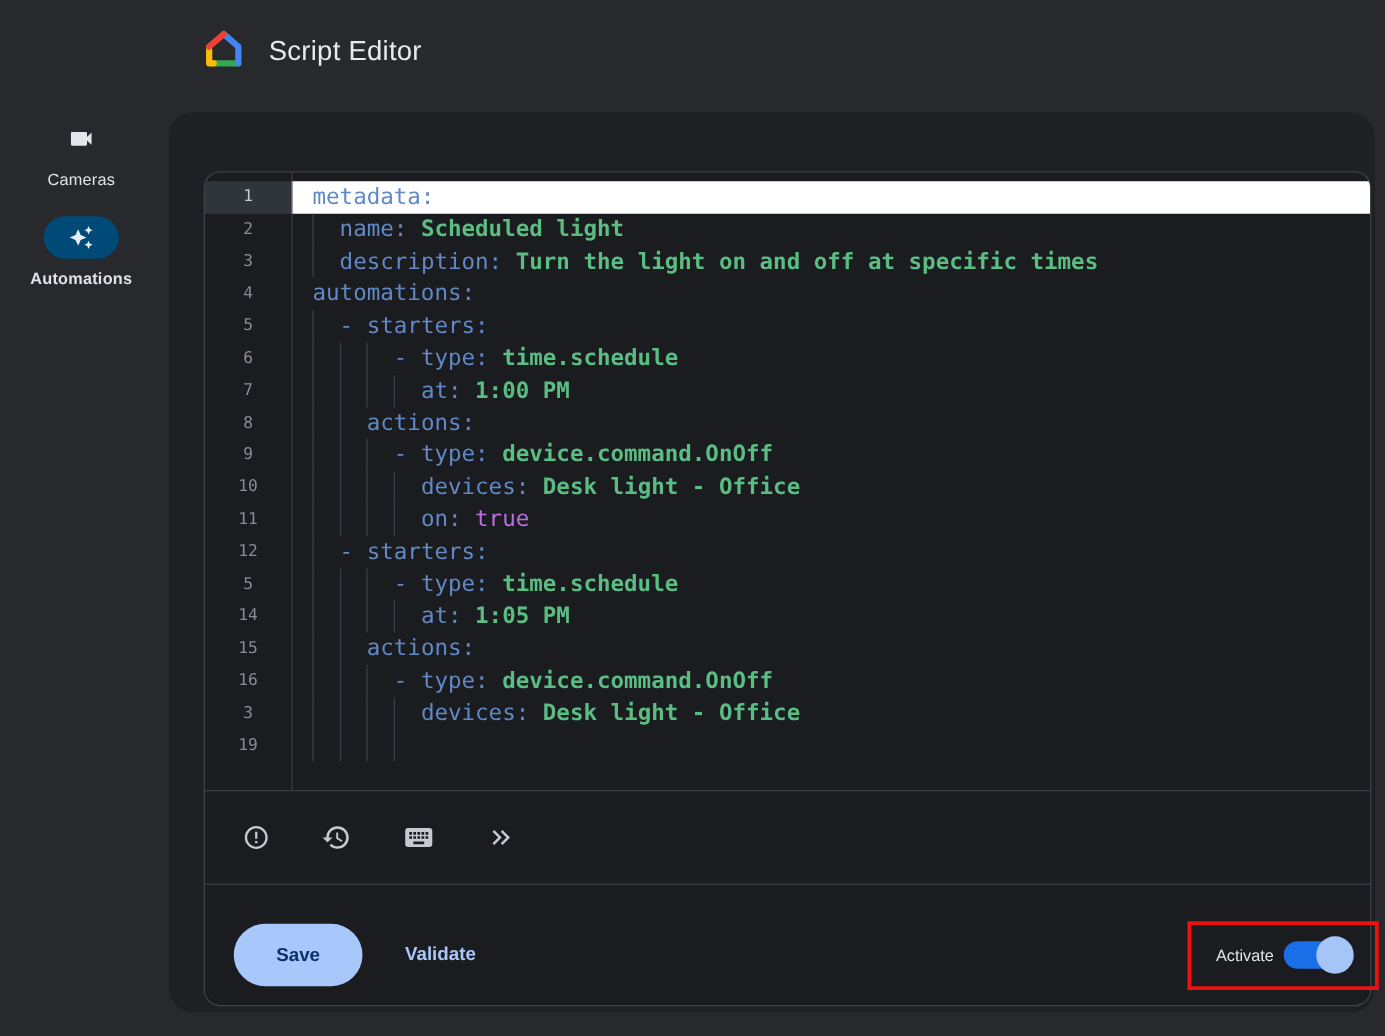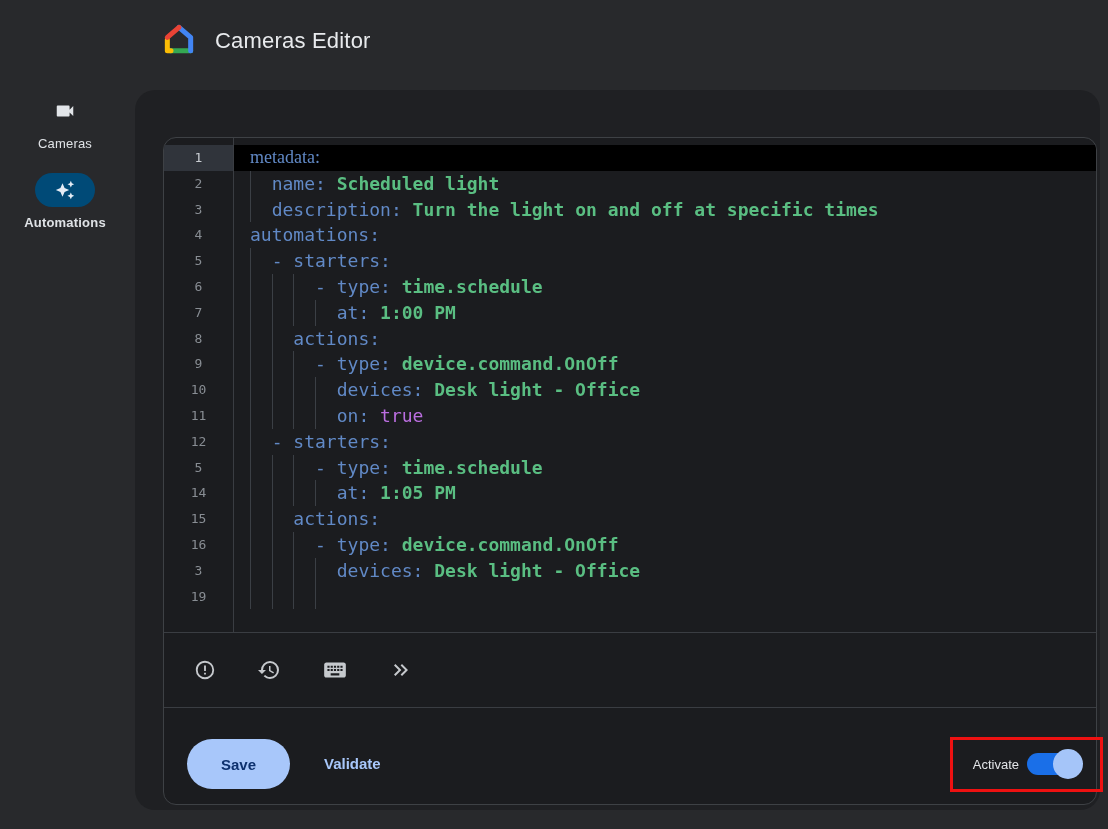--- a/index.html
+++ b/index.html
@@ -35,21 +35,21 @@
 
   
   .editor { position:relative; height:496px; overflow:hidden; padding-top:7px; }
   .gutter-line { position:absolute; left:69px; top:0; bottom:0; width:1px; background:#3a3d42; z-index:3; }
   .row { display:flex; height:25.8px; }
   .gut { flex:none; width:69px; text-align:center;
          font-family:"DejaVu Sans Mono", monospace; font-size:13px; line-height:25.8px; color:#888d93; }
   .code { flex:1; position:relative; padding-left:17px; white-space:pre;
           font-family:"DejaVu Sans Mono", monospace; font-size:18px; line-height:25.8px; }
   .row.active .gut  { background:#30343b; color:#c9cdd2; }
-  .row.active .code { background:#000000;font-family:Liberation Serif, serif; }
+  .row.active .code { background:#ffffff; }
   .gl { position:absolute; top:0; bottom:0; width:1px; background:#3b3f45;
         left: calc(17px + var(--c) * 10.84px); }
   .tk-key  { color: var(--key);  }
   .tk-val  { color: var(--val); font-weight: bold;  }
   .tk-bool { color: var(--bool); }
 
   .divider { height:1px; background:#3a3d42; flex:none; }
 
   
   .tools { position:relative; height:74px; flex:none; }
@@ -79,21 +79,21 @@
 </head>
 <body>
 
 <div class="header">
   <svg class="logo" viewBox="0 0 48 48">
     <path d="M11 41.5 H41.5" stroke="#34A853" stroke-width="7.5" fill="none" stroke-linecap="round"></path>
     <path d="M24 6.5 L41.5 21.5 V41.5" stroke="#4285F4" stroke-width="7.5" fill="none" stroke-linecap="round" stroke-linejoin="round"></path>
     <path d="M6.5 25 L6.5 41.5 L12 41.5" stroke="#FBBC05" stroke-width="7.5" fill="none" stroke-linecap="round" stroke-linejoin="round"></path>
     <path d="M6.5 21.5 L24 6.5" stroke="#EA4335" stroke-width="7.5" fill="none" stroke-linecap="round"></path>
   </svg>
-  <div class="app-title">Cameras Editor</div>
+  <div class="app-title">Script Editor</div>
 </div>
 
 <div class="sidebar">
   <div class="side-item item-cameras">
     <span class="icon-holder">
       <svg width="22" height="22" viewBox="0 0 24 24">
         <path fill="#e2e5e9" d="M17 10.5V7a1 1 0 0 0-1-1H4a1 1 0 0 0-1 1v10a1 1 0 0 0 1 1h12a1 1 0 0 0 1-1v-3.5l4 4v-11l-4 4z"></path>
       </svg>
     </span>
     <span class="side-label">Cameras</span>

